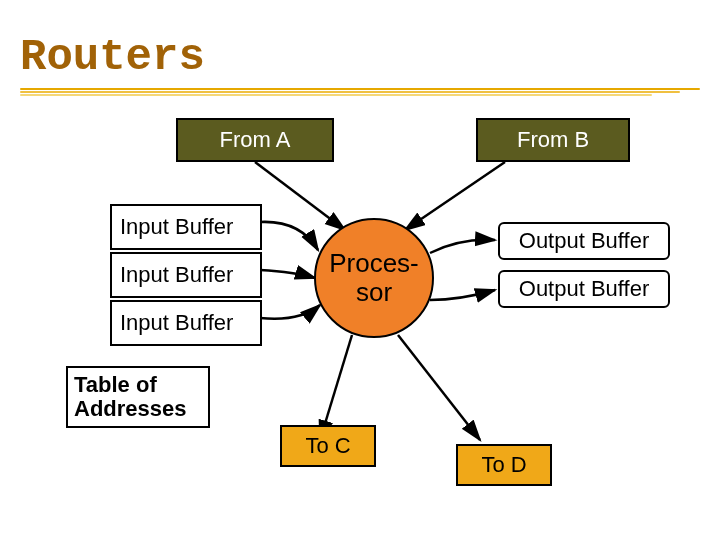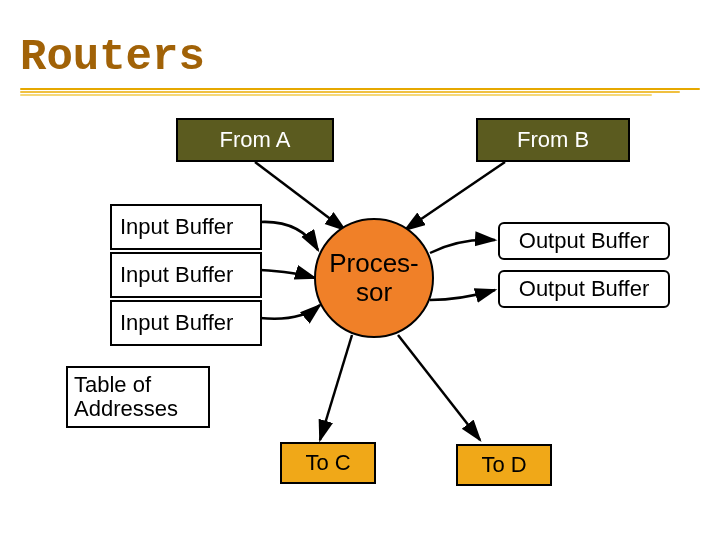--- a/index.html
+++ b/index.html
@@ -114,18 +114,18 @@
 <div class="box small" style="left:110px; top:204px; width:152px; height:38px;">Input Buffer</div>
 <div class="box small" style="left:110px; top:252px; width:152px; height:38px;">Input Buffer</div>
 <div class="box small" style="left:110px; top:300px; width:152px; height:38px;">Input Buffer</div>
 
 <div class="processor" style="left: 314px; top: 218px; white-space: pre-line;">Proces-
 sor</div>
 
 <div class="box outbuf" style="left:498px; top:222px; width:172px; height:38px;">Output Buffer</div>
 <div class="box outbuf" style="left:498px; top:270px; width:172px; height:38px;">Output Buffer</div>
 
-<div class="box" style="left:66px; top:366px; width:144px; height:62px; font-size:22px; font-weight:normal; text-align:left; justify-content:flex-start; padding-left:6px; white-space:pre-line;">Table of
+<div class="box" style="left:66px; top:366px; width:144px; height:62px; font-size:22px; font-weight:bold; text-align:left; justify-content:flex-start; padding-left:6px; white-space:pre-line;">Table of
 Addresses</div>
 
-<div class="box yellow" style="left:280px; top:442px; width:96px; height:42px;">To C</div>
+<div class="box yellow" style="left:280px; top:425px; width:96px; height:42px;">To C</div>
 
 <div class="box yellow" style="left:456px; top:444px; width:96px; height:42px;">To D</div>
 
 </body></html>

